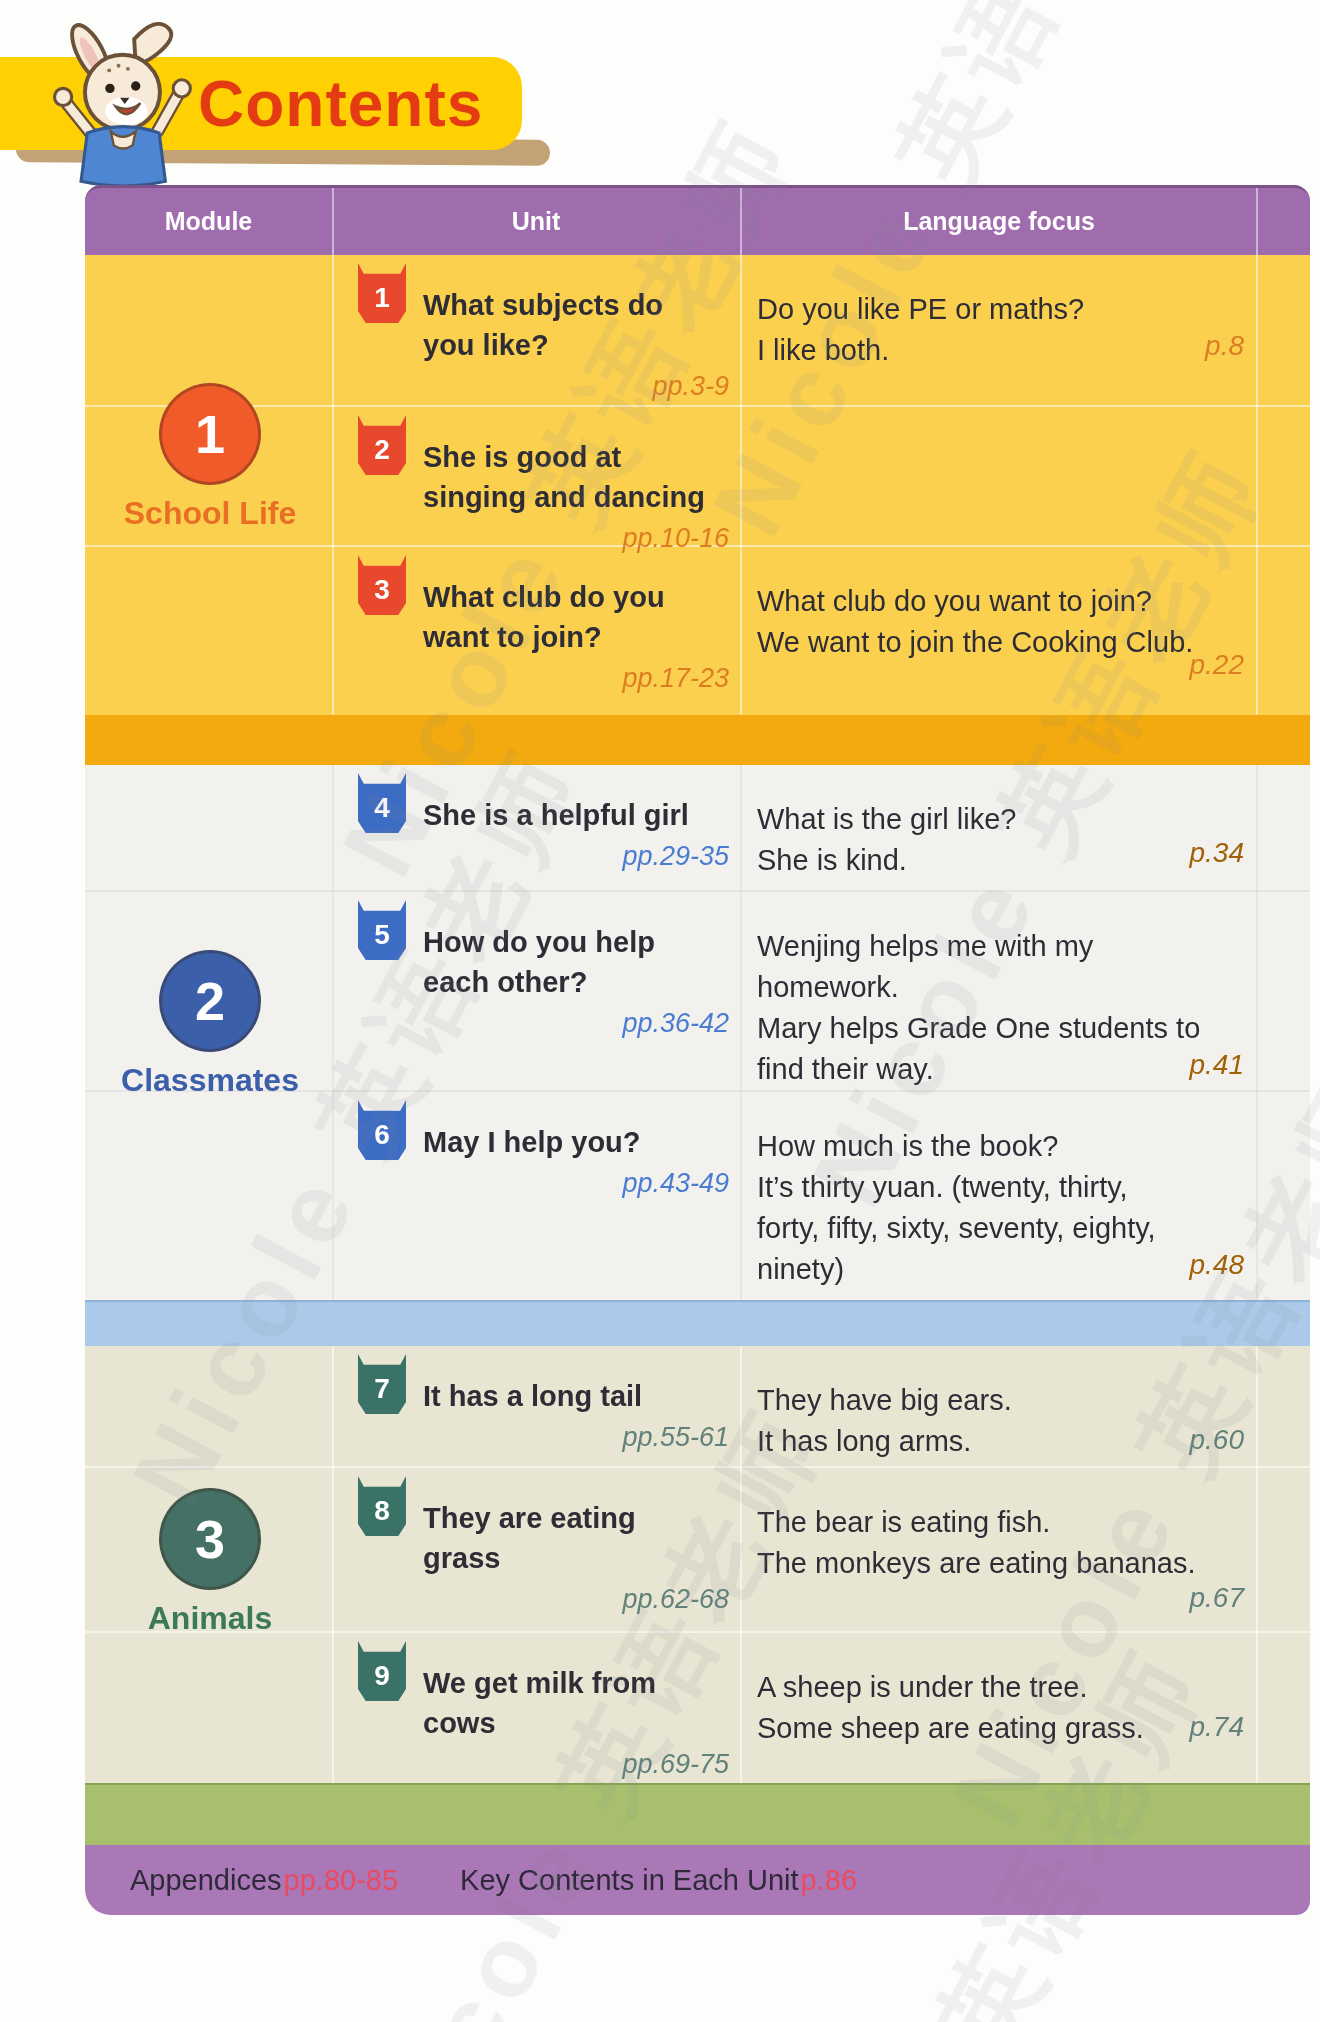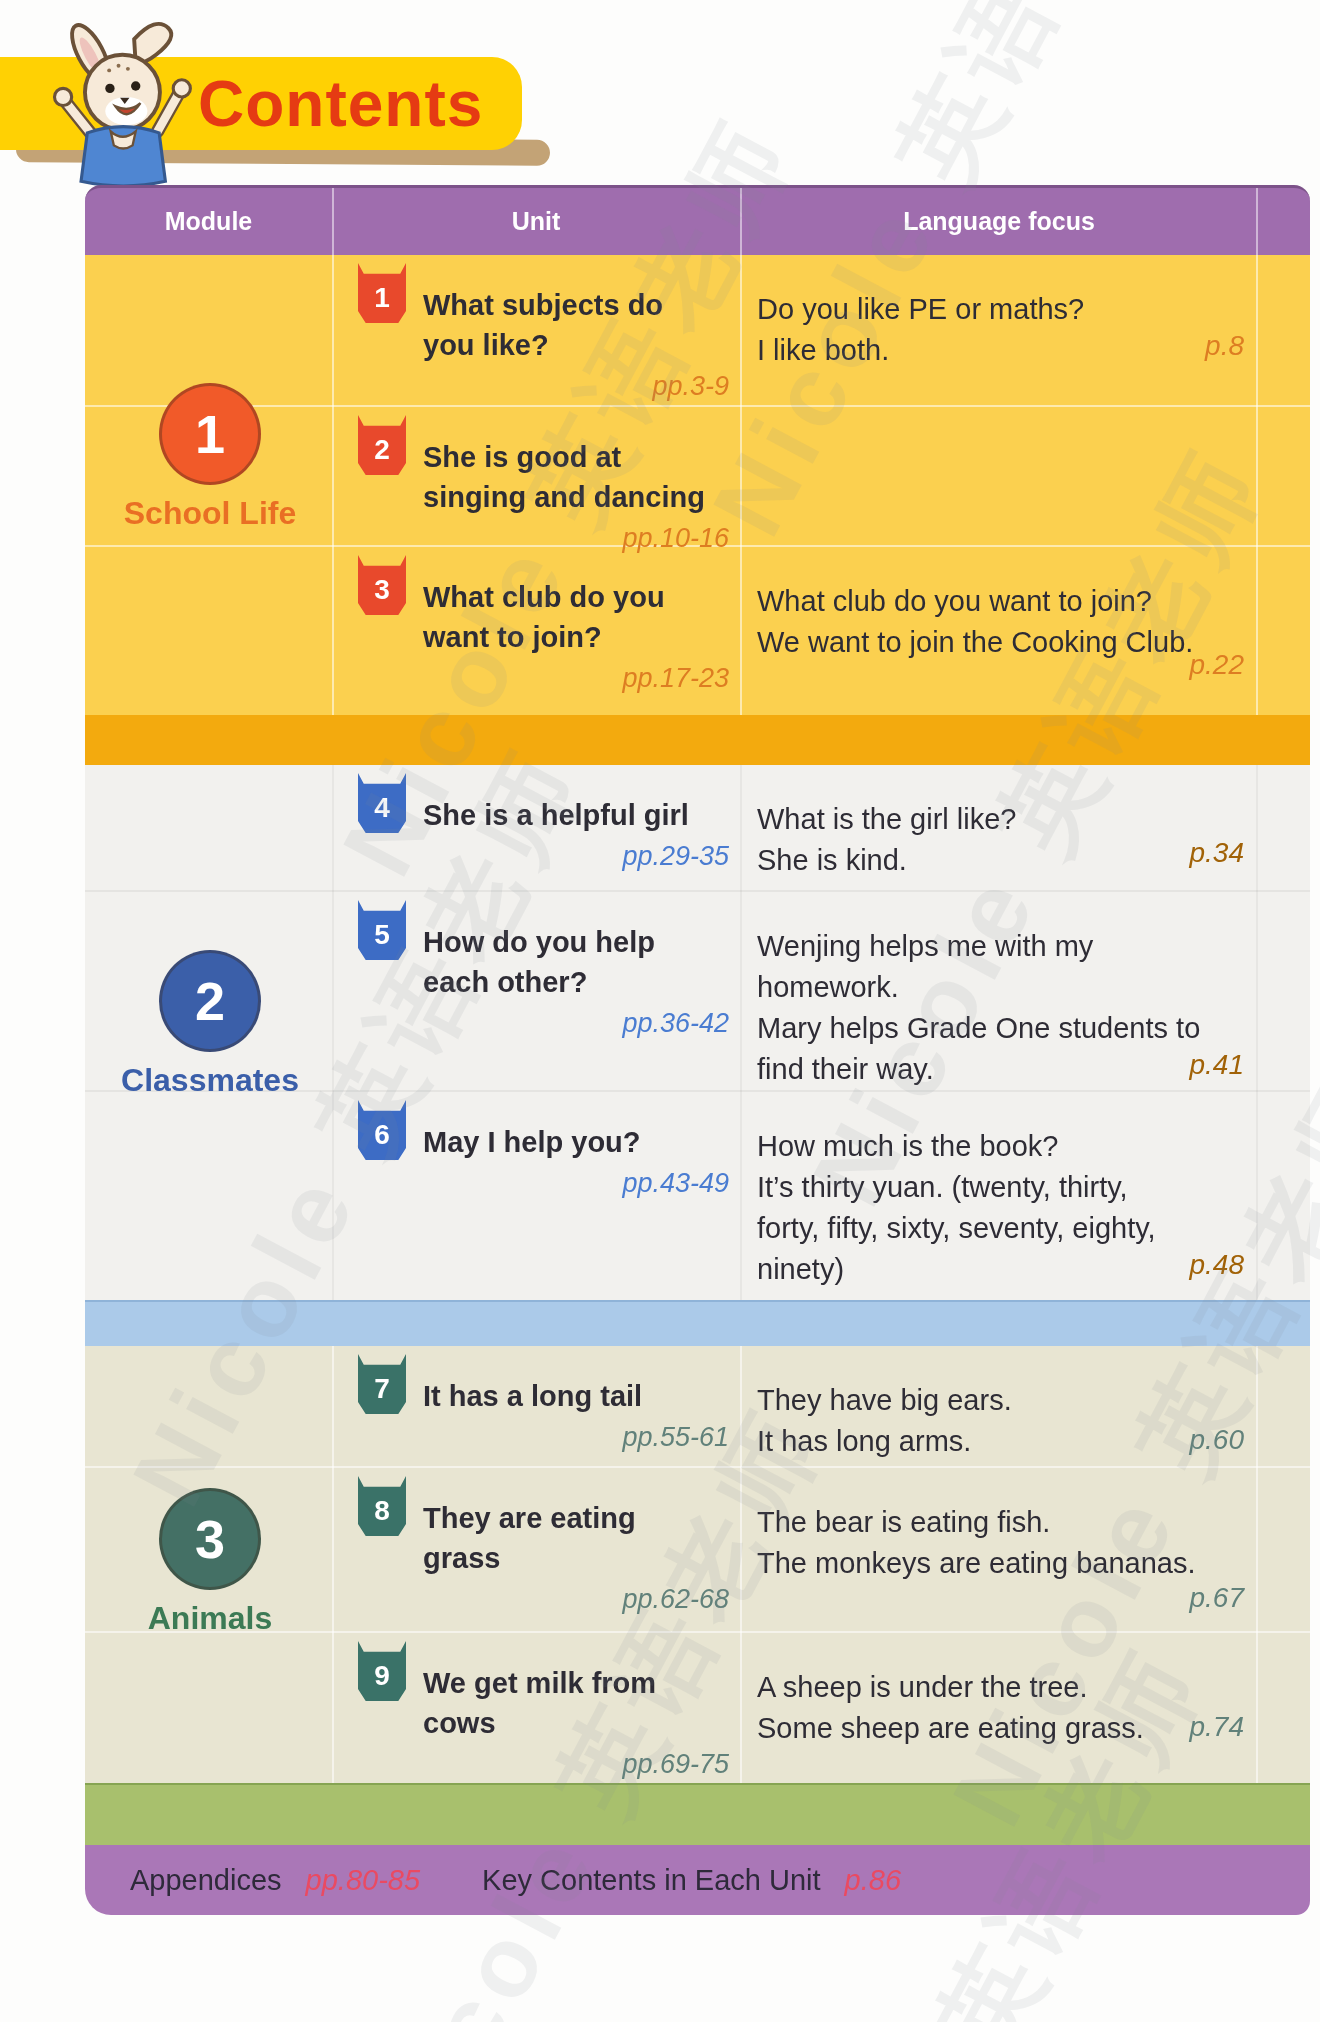--- a/index.html
+++ b/index.html
@@ -83,21 +83,21 @@
   .m3 .focus-page { color:#61817a; }
 
   .strip { height:50px; }
   .strip-amber { background:#f3aa0e; }
   .strip-blue  { height:46px; background:#abcae9; border-top:2px solid #8fb3d8; }
   .strip-green { height:62px; background:#a8c06d; border-top:2px solid #86a452; }
 
   .toc-footer { height:70px; background:#aa77b7; border-radius:0 0 14px 26px;
                 display:flex; align-items:center; padding-left:45px; font-size:29px; }
   .toc-footer .dark { color:#2e2a3a; }
-  .toc-footer .red { color:#ea4a62; font-style:italic; margin-left:24px; }
+  .toc-footer .red { color:#ea4a62; margin-left:2px; }
   .toc-footer .gap { width:62px; }
 </style>
 </head>
 <body>
 
 <div class="page">
 
   <div class="wm-layer">
     <span class="wm" style="left:520px; top:90px;">Nicole 英语老师</span>
     <span class="wm" style="left:150px; top:430px;">Nicole 英语老师</span>

